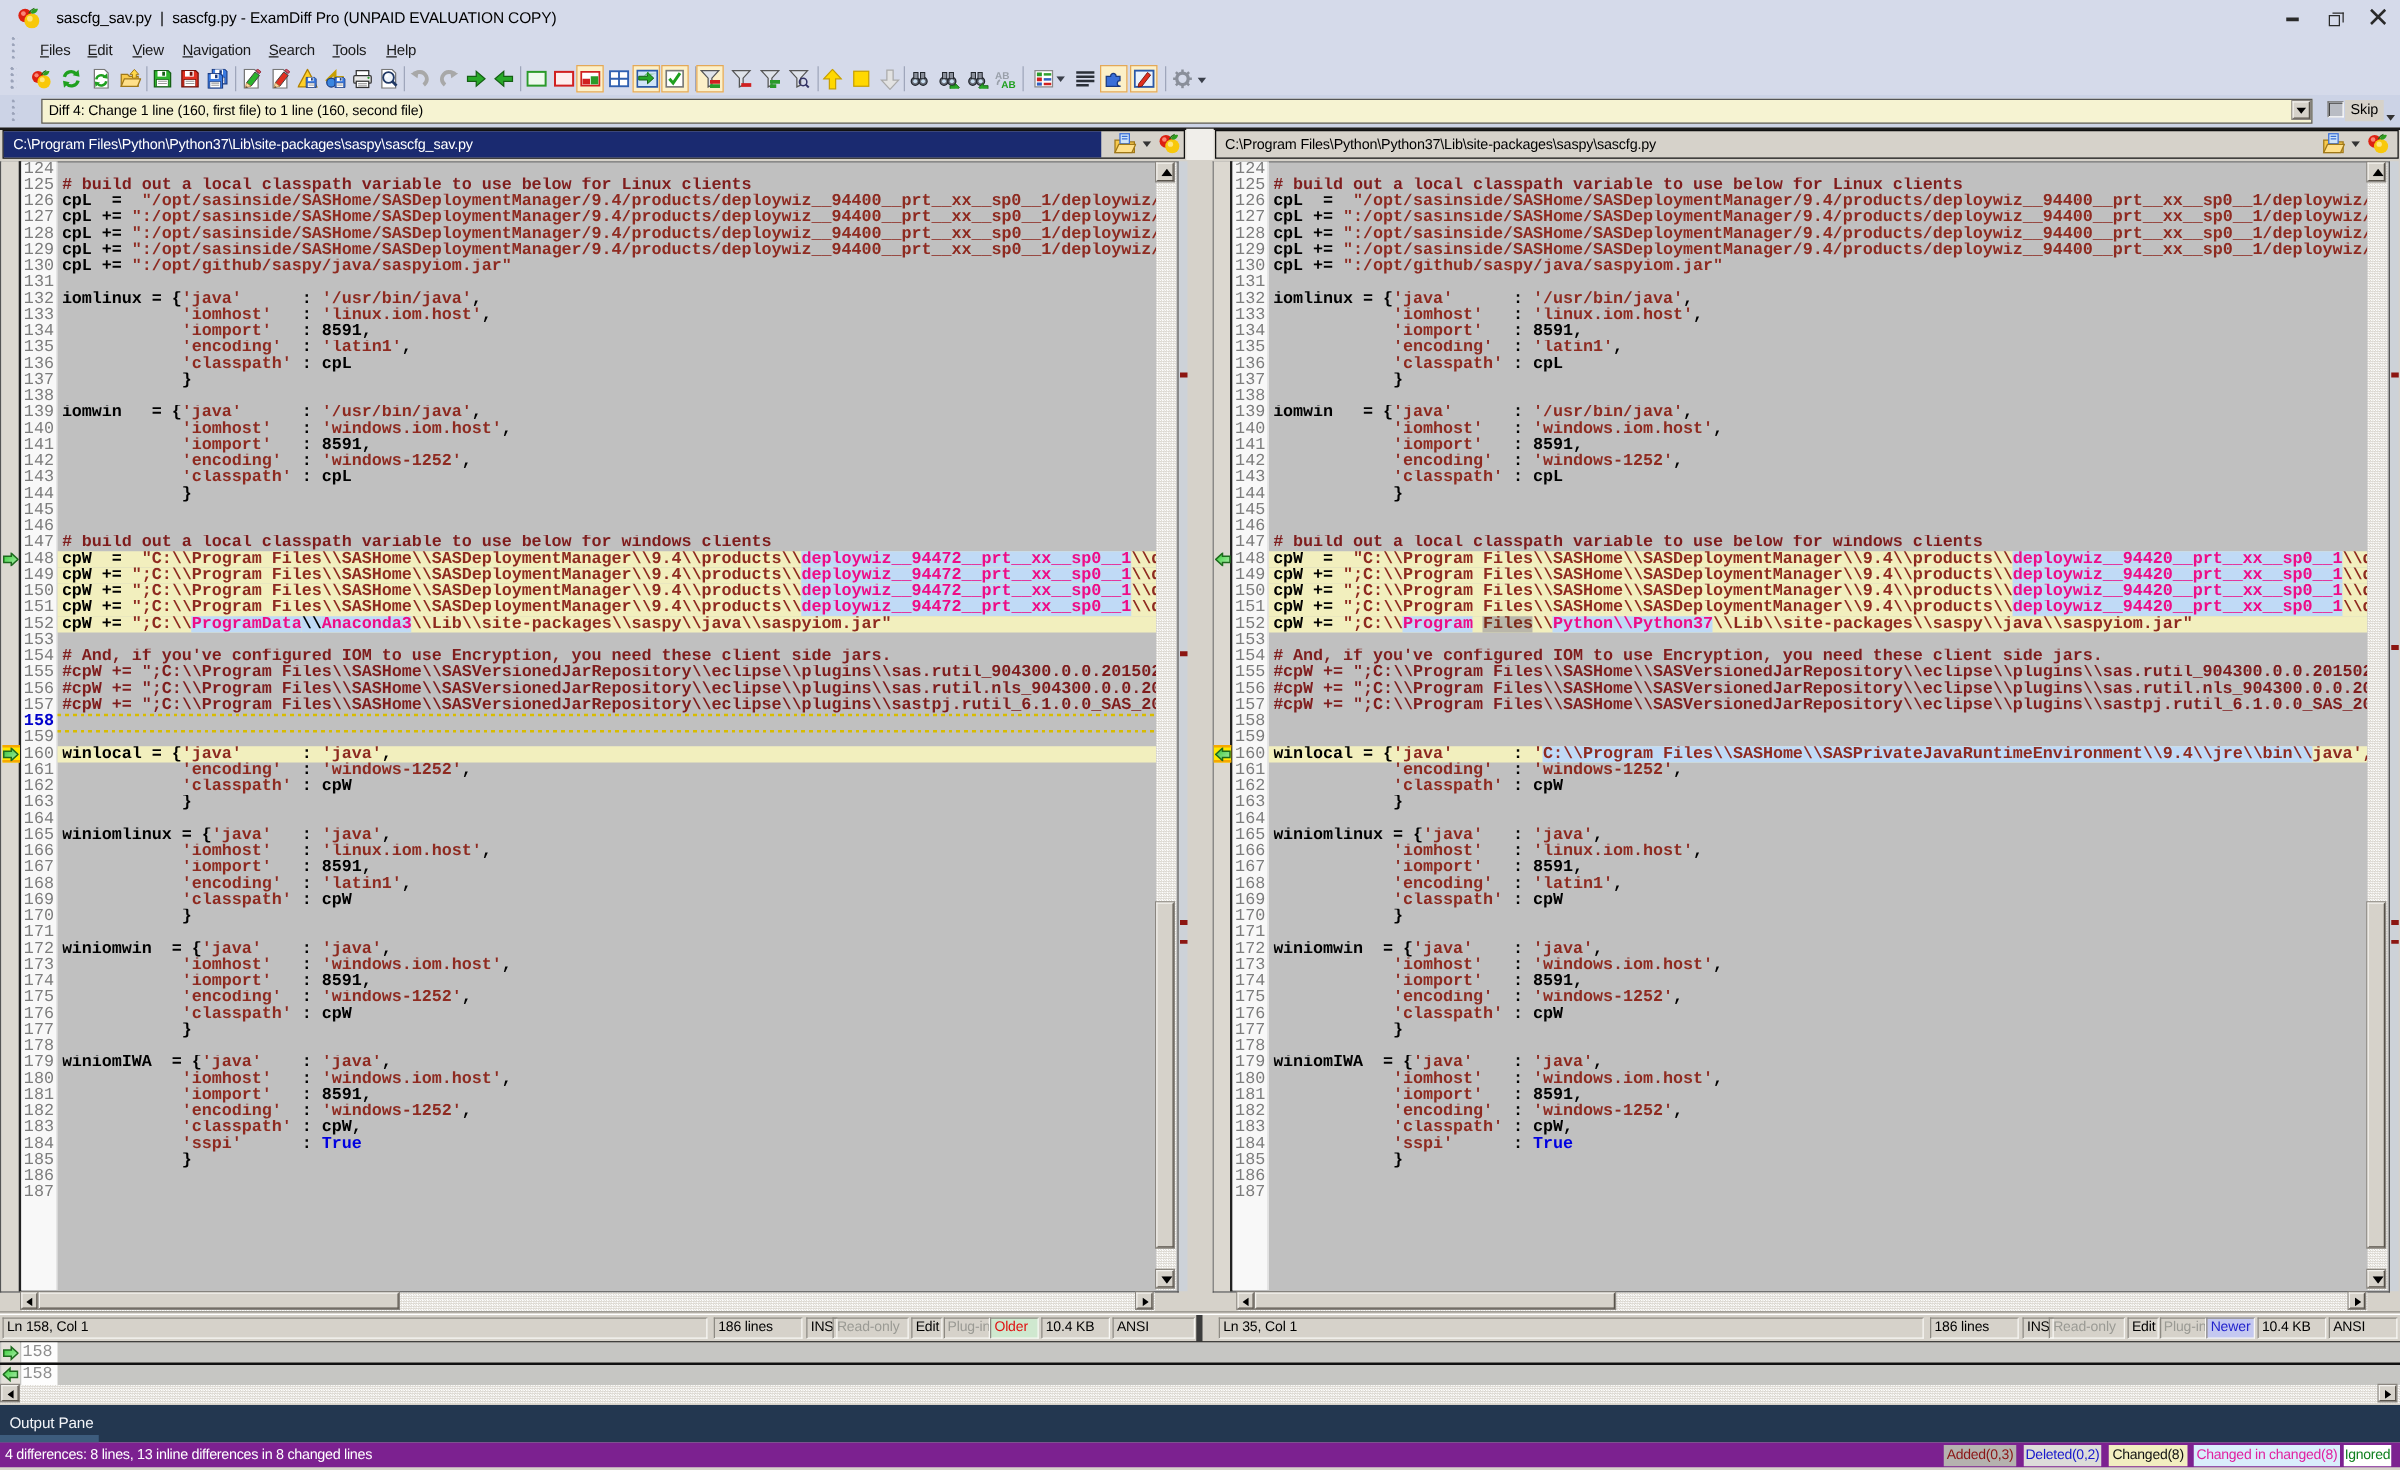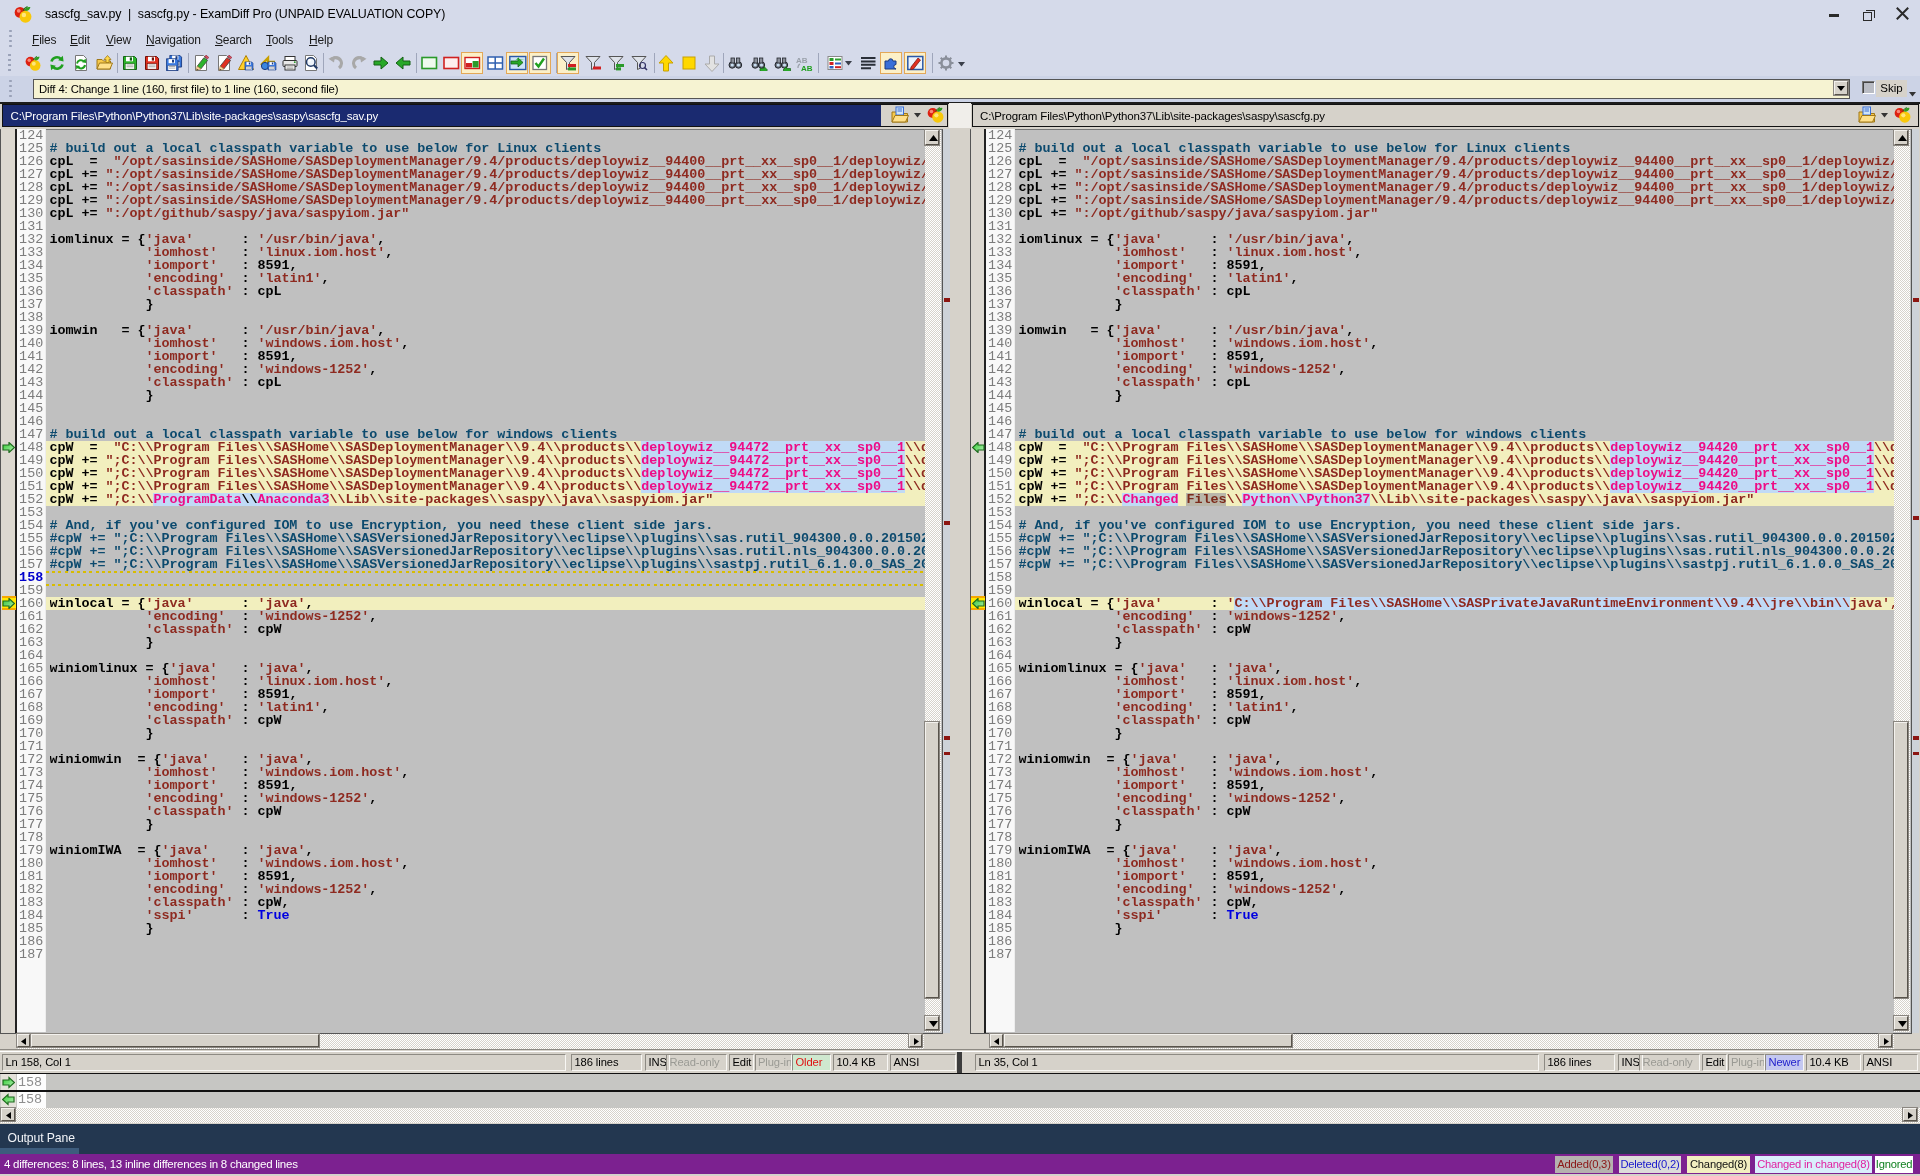--- a/index.html
+++ b/index.html
@@ -1,19 +1,19 @@
 <!DOCTYPE html>
 <html><head><meta charset="utf-8"><style>
 *{margin:0;padding:0;box-sizing:border-box}
 body{width:1920px;height:1176px;position:relative;overflow:hidden;background:#d6d2ca;font-family:"Liberation Sans",sans-serif}
 .cl{position:absolute;height:13px;font-family:"Liberation Mono",monospace;font-weight:bold;font-size:13.4px;line-height:13px;white-space:pre;overflow:hidden;color:#000;letter-spacing:-0.04px}
 .n,.bn{position:absolute;height:13px;font-family:"Liberation Mono",monospace;font-size:13.4px;line-height:13px;color:#7c7c7c}
 .bn{color:#0000cc;font-weight:bold}
 .cl span.s{color:#8e2a20}
-.cl span.c{color:#0c4a6e}
+.cl span.c{color:#7f1d1d}
 .cl span.b{color:#0000e0}
 .cl span.m{color:#ee0c86;background:#c0daf6}
 .cl span.mb{color:#000;background:#c0daf6}
 .cl span.sb{color:#8e2a20;background:#c0daf6}
 .cl span.mr{color:#7c2a1a;background:#bab7aa}
 .b3{position:absolute;background:#d6d2ca;border:1px solid;border-color:#f4f2ee #58534b #58534b #f4f2ee;box-shadow:0 0 0 1px #8a8680}
 .grip{position:absolute;width:5px;height:20px;background:radial-gradient(circle 1.1px at 1.5px 2px,#9aa2b8 1.1px,transparent 1.2px) 0 0/5px 5px}
 .seg{position:absolute;top:1054px;height:16.5px;border:1px solid;border-color:#8d8a83 #f8f7f4 #f8f7f4 #8d8a83;font-size:11.2px;line-height:15px;color:#000;padding-left:2.5px;overflow:hidden;white-space:nowrap;letter-spacing:-0.1px}
 .badge{position:absolute;top:1155.5px;height:17px;font-size:11.2px;line-height:16.5px;text-align:center;overflow:hidden;white-space:nowrap;letter-spacing:-0.2px}
 .mi{position:absolute;top:33px;font-size:12px;color:#1a1a1a;letter-spacing:-0.2px}
@@ -446,21 +446,21 @@
     <div class="n" style="left:18.6px;top:325.0px">149</div>
     <div class="cl" style="left:49px;top:325.0px;width:875px"><span class="k">cpW&nbsp;+=&nbsp;</span><span class="s">";C:\\Program&nbsp;Files\\SASHome\\SASDeploymentManager\\9.4\\products\\</span><span class="m">deploywiz__94420__prt__xx__sp0__1</span><span class="s">\\deploywiz\\log4j.jar"</span></div>
     <div style="position:absolute;left:45px;top:338.0px;width:879px;height:13.0px;background:#f2efbe"></div>
     <div class="n" style="left:18.6px;top:338.0px">150</div>
     <div class="cl" style="left:49px;top:338.0px;width:875px"><span class="k">cpW&nbsp;+=&nbsp;</span><span class="s">";C:\\Program&nbsp;Files\\SASHome\\SASDeploymentManager\\9.4\\products\\</span><span class="m">deploywiz__94420__prt__xx__sp0__1</span><span class="s">\\deploywiz\\sas.security.sspi.jar"</span></div>
     <div style="position:absolute;left:45px;top:351.0px;width:879px;height:13.0px;background:#f2efbe"></div>
     <div class="n" style="left:18.6px;top:351.0px">151</div>
     <div class="cl" style="left:49px;top:351.0px;width:875px"><span class="k">cpW&nbsp;+=&nbsp;</span><span class="s">";C:\\Program&nbsp;Files\\SASHome\\SASDeploymentManager\\9.4\\products\\</span><span class="m">deploywiz__94420__prt__xx__sp0__1</span><span class="s">\\deploywiz\\sas.core.jar"</span></div>
     <div style="position:absolute;left:45px;top:364.0px;width:879px;height:13.0px;background:#f2efbe"></div>
     <div class="n" style="left:18.6px;top:364.0px">152</div>
-    <div class="cl" style="left:49px;top:364.0px;width:875px"><span class="k">cpW&nbsp;+=&nbsp;</span><span class="s">";C:\\</span><span class="m">Changed</span><span class="s">&nbsp;</span><span class="mr">Files</span><span class="s">\\</span><span class="m">Python\\Python37</span><span class="s">\\Lib\\site-packages\\saspy\\java\\saspyiom.jar"</span></div>
+    <div class="cl" style="left:49px;top:364.0px;width:875px"><span class="k">cpW&nbsp;+=&nbsp;</span><span class="s">";C:\\</span><span class="m">Program</span><span class="s">&nbsp;</span><span class="mr">Files</span><span class="s">\\</span><span class="m">Python\\Python37</span><span class="s">\\Lib\\site-packages\\saspy\\java\\saspyiom.jar"</span></div>
     <div class="n" style="left:18.6px;top:377.0px">153</div>
     <div class="n" style="left:18.6px;top:390.0px">154</div>
     <div class="cl" style="left:49px;top:390.0px;width:875px"><span class="c">#&nbsp;And,&nbsp;if&nbsp;you've&nbsp;configured&nbsp;IOM&nbsp;to&nbsp;use&nbsp;Encryption,&nbsp;you&nbsp;need&nbsp;these&nbsp;client&nbsp;side&nbsp;jars.</span></div>
     <div class="n" style="left:18.6px;top:403.0px">155</div>
     <div class="cl" style="left:49px;top:403.0px;width:875px"><span class="c">#cpW&nbsp;+=&nbsp;";C:\\Program&nbsp;Files\\SASHome\\SASVersionedJarRepository\\eclipse\\plugins\\sas.rutil_904300.0.0.20150204190000_v940m3\\sas.rutil.jar"</span></div>
     <div class="n" style="left:18.6px;top:416.0px">156</div>
     <div class="cl" style="left:49px;top:416.0px;width:875px"><span class="c">#cpW&nbsp;+=&nbsp;";C:\\Program&nbsp;Files\\SASHome\\SASVersionedJarRepository\\eclipse\\plugins\\sas.rutil.nls_904300.0.0.20150204190000_v940m3\\sas.rutil.nls.jar"</span></div>
     <div class="n" style="left:18.6px;top:429.0px">157</div>
     <div class="cl" style="left:49px;top:429.0px;width:875px"><span class="c">#cpW&nbsp;+=&nbsp;";C:\\Program&nbsp;Files\\SASHome\\SASVersionedJarRepository\\eclipse\\plugins\\sastpj.rutil_6.1.0.0_SAS_20121211183517\\sastpj.rutil.jar"</span></div>
     <div class="n" style="left:18.6px;top:442.0px">158</div>

